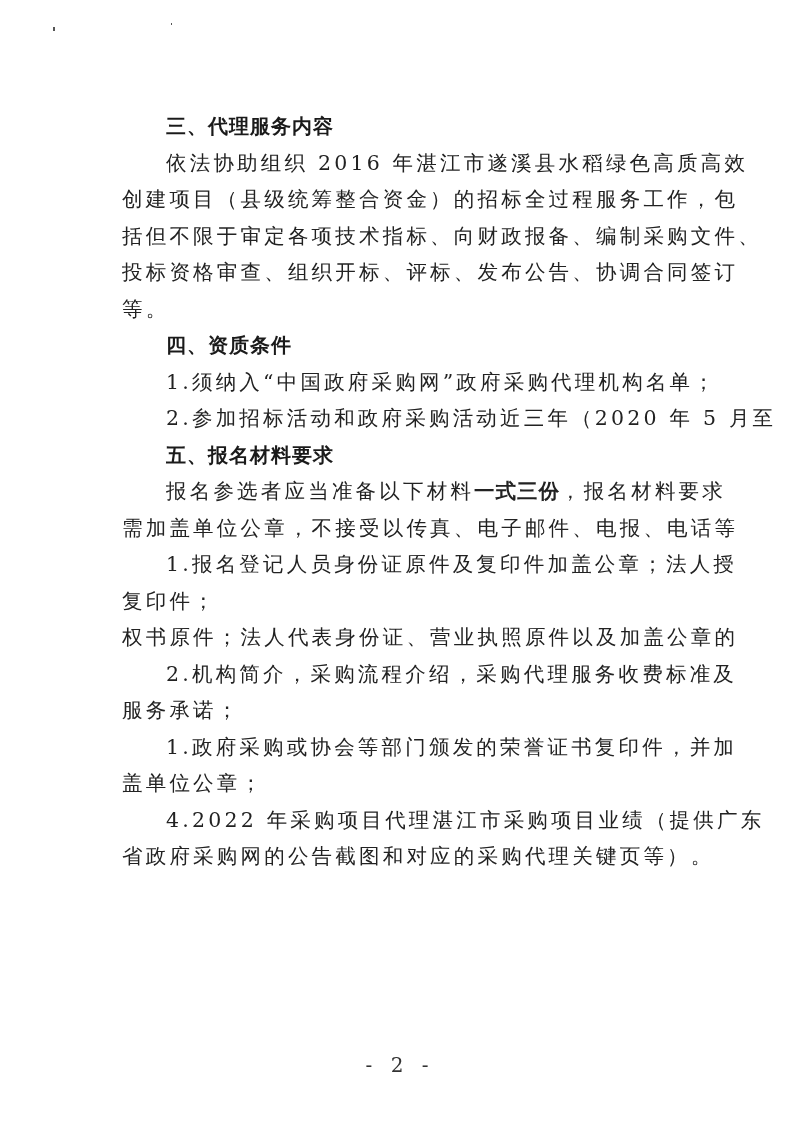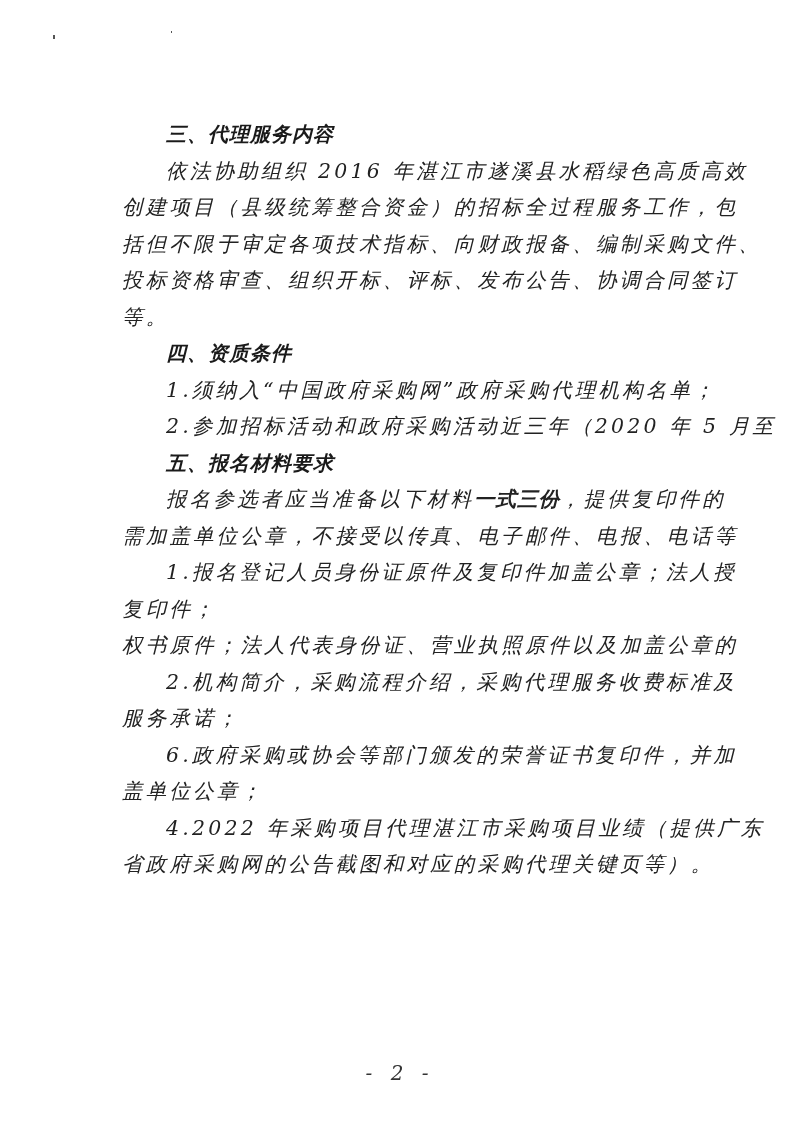--- a/index.html
+++ b/index.html
@@ -1,18 +1,18 @@
 <!DOCTYPE html>
 <html><head>
 <meta charset="utf-8">
 <style>
   html, body { margin: 0; padding: 0; background: #ffffff; }
   body { width: 800px; height: 1130px; position: relative; overflow: hidden;
          font-family: "DejaVu Serif", "Liberation Serif", serif; color: #222; }
-  .page { position: absolute; left: 0; top: 8px; width: 800px; height: 912px; font-style: italic; }
+  .page { position: absolute; left: 0; top: 0; width: 800px; height: 912px; }
   .speck { position: absolute; background: #555; }
   .content { position: absolute; left: 122px; top: 108px; width: 560px; }
   .line { height: 36.5px; line-height: 36.5px; font-size: 20.5px; white-space: nowrap;
           letter-spacing: 3.2px; overflow: visible; }
   .indent { padding-left: 44px; }
   .heading { font-family: "DejaVu Sans", "Liberation Sans", sans-serif; font-weight: bold;
              letter-spacing: 1px; font-size: 20px; color: #1a1a1a; }
   .bold { font-family: "DejaVu Sans", "Liberation Sans", sans-serif; font-weight: bold; letter-spacing: 1px; }
   .footer { position: absolute; top: 1053px; left: 0; width: 800px; text-align: center;
             font-size: 20px; color: #333; letter-spacing: 6px; }
@@ -36,34 +36,34 @@
     </div>
 
     <div class="line indent heading">四、资质条件</div>
     <div class="line indent">1.须纳入“中国政府采购网”政府采购代理机构名单；</div>
     <div>
       <div class="line indent">2.参加招标活动和政府采购活动近三年（2020 年 5 月至</div>
     </div>
 
     <div class="line indent heading">五、报名材料要求</div>
     <div>
-      <div class="line indent"><span>报名参选者应当准备以下材料</span><span class="bold">一式三份</span><span>，提供复印件的</span></div>
+      <div class="line indent"><span>报名参选者应当准备以下材料</span><span class="bold">一式三份</span><span>，报名材料要求</span></div>
       <div class="line">需加盖单位公章，不接受以传真、电子邮件、电报、电话等</div>
     </div>
     <div>
       <div class="line indent">1.报名登记人员身份证原件及复印件加盖公章；法人授</div>
       <div class="line">复印件；</div>
       <div class="line">权书原件；法人代表身份证、营业执照原件以及加盖公章的</div>
     </div>
     <div>
       <div class="line indent">2.机构简介，采购流程介绍，采购代理服务收费标准及</div>
       <div class="line">服务承诺；</div>
     </div>
     <div>
-      <div class="line indent">6.政府采购或协会等部门颁发的荣誉证书复印件，并加</div>
+      <div class="line indent">1.政府采购或协会等部门颁发的荣誉证书复印件，并加</div>
       <div class="line">盖单位公章；</div>
     </div>
     <div>
       <div class="line indent">4.2022 年采购项目代理湛江市采购项目业绩（提供广东</div>
       <div class="line">省政府采购网的公告截图和对应的采购代理关键页等）。</div>
     </div>
   </div>
 
   <div class="footer">- 2 -</div>
 </div>

